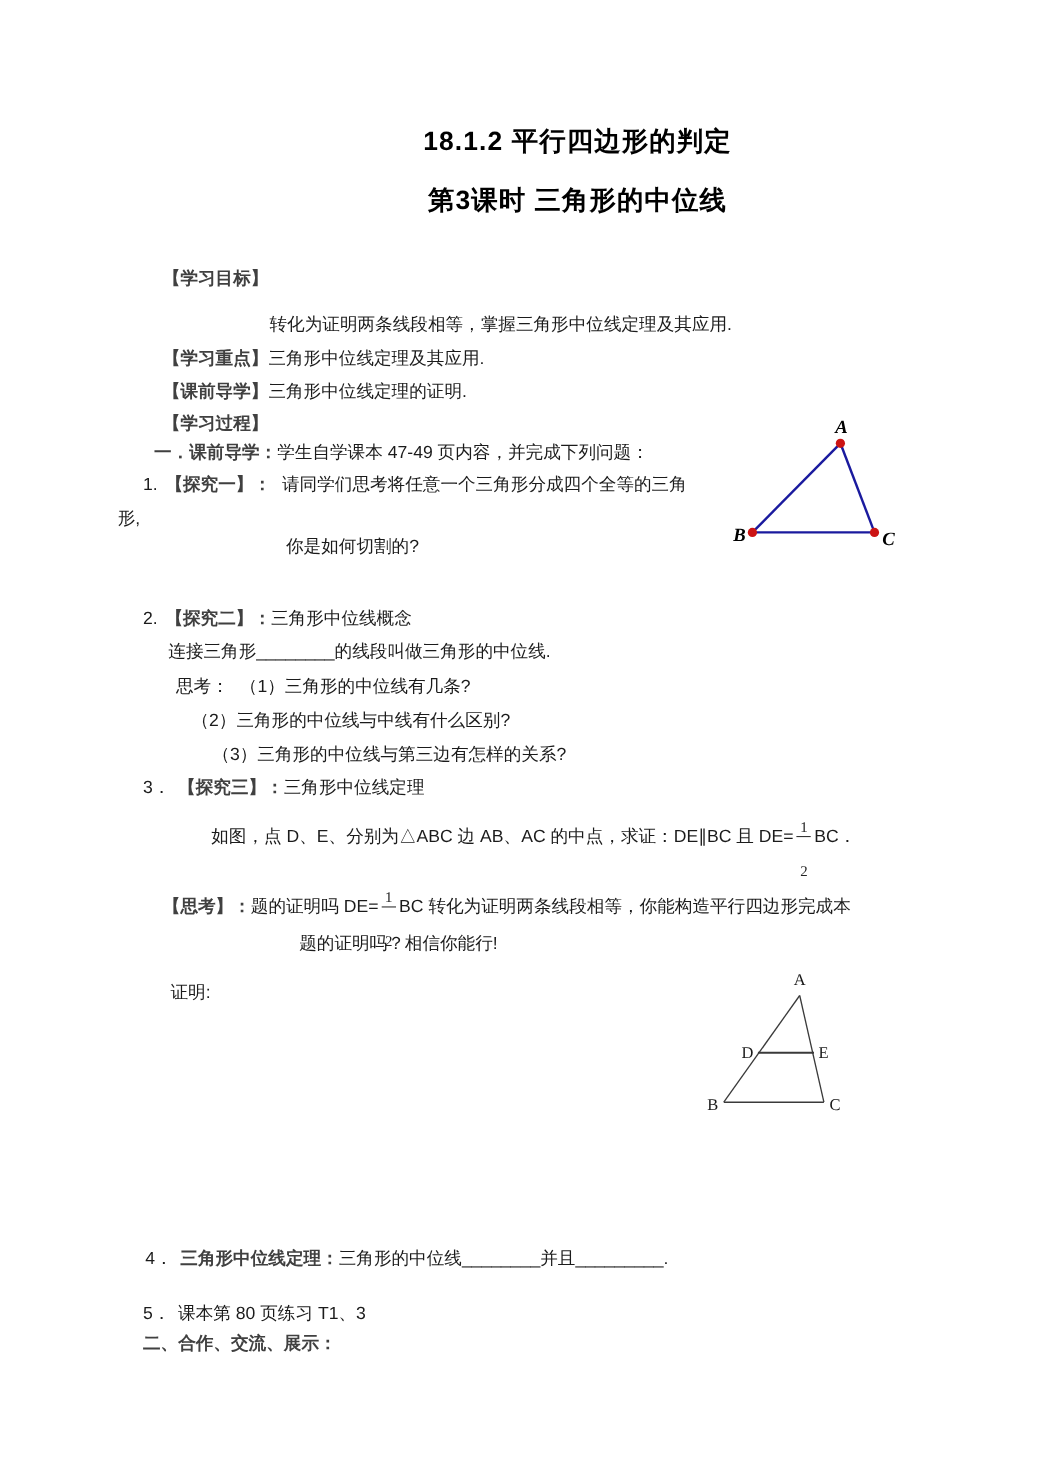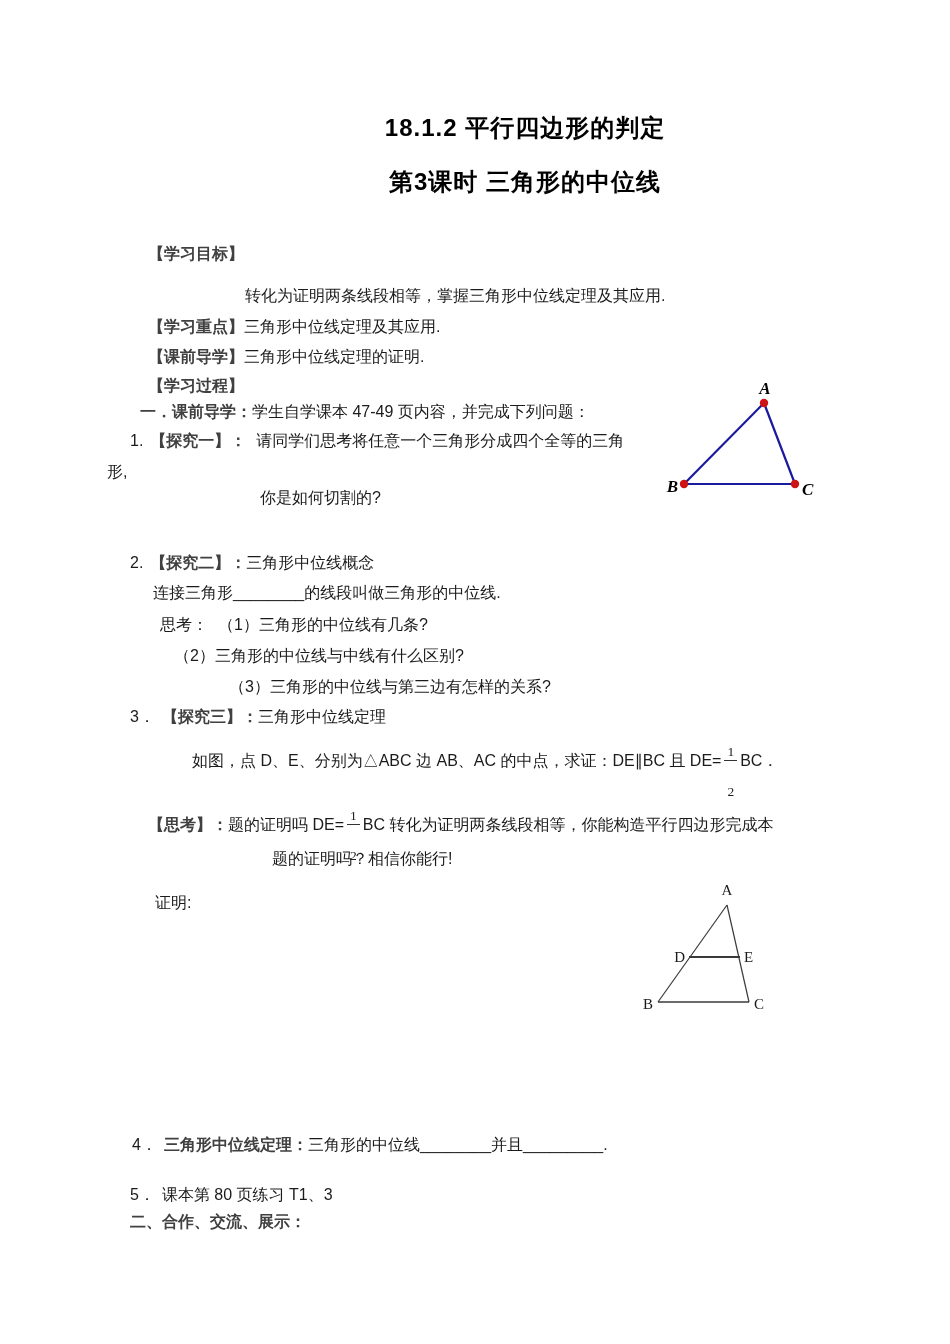--- a/index.html
+++ b/index.html
@@ -75,21 +75,21 @@
 </svg>
 
 <div class="ln" style="left:130px; top:552px;">
   <span class="r num">2.</span><span class="b">【探究二】：</span><span class="r">三角形中位线概念</span>
 </div>
 <div class="ln" style="left:153px; top:582px;">连接三角形________的线段叫做三角形的中位线.</div>
 <div class="ln" style="left:160px; top:614px;">
   <span class="r gap">思考：</span><span class="r">（1）三角形的中位线有几条?</span>
 </div>
 <div class="ln" style="left:174px; top:645px;">（2）三角形的中位线与中线有什么区别?</div>
-<div class="ln" style="left:193px; top:676px;margin-left:36px;">（3）三角形的中位线与第三边有怎样的关系?</div>
+<div class="ln" style="left:193px; top:676px;">（3）三角形的中位线与第三边有怎样的关系?</div>
 
 <div class="ln" style="left:130px; top:706px;">
   <span class="r num">3．</span><span class="b">【探究三】：</span><span class="r">三角形中位线定理</span>
 </div>
 <div class="ln flexln" style="left:192px; top:729px; height:40px;">
   <span class="r">如图，点 D、E、分别为△ABC 边 AB、AC 的中点，求证：DE∥BC 且 DE=</span>
     <span class="frac"><span class="fnum">1</span><span class="fden">2</span></span>
     <span class="r">BC．</span>
 </div>
 

